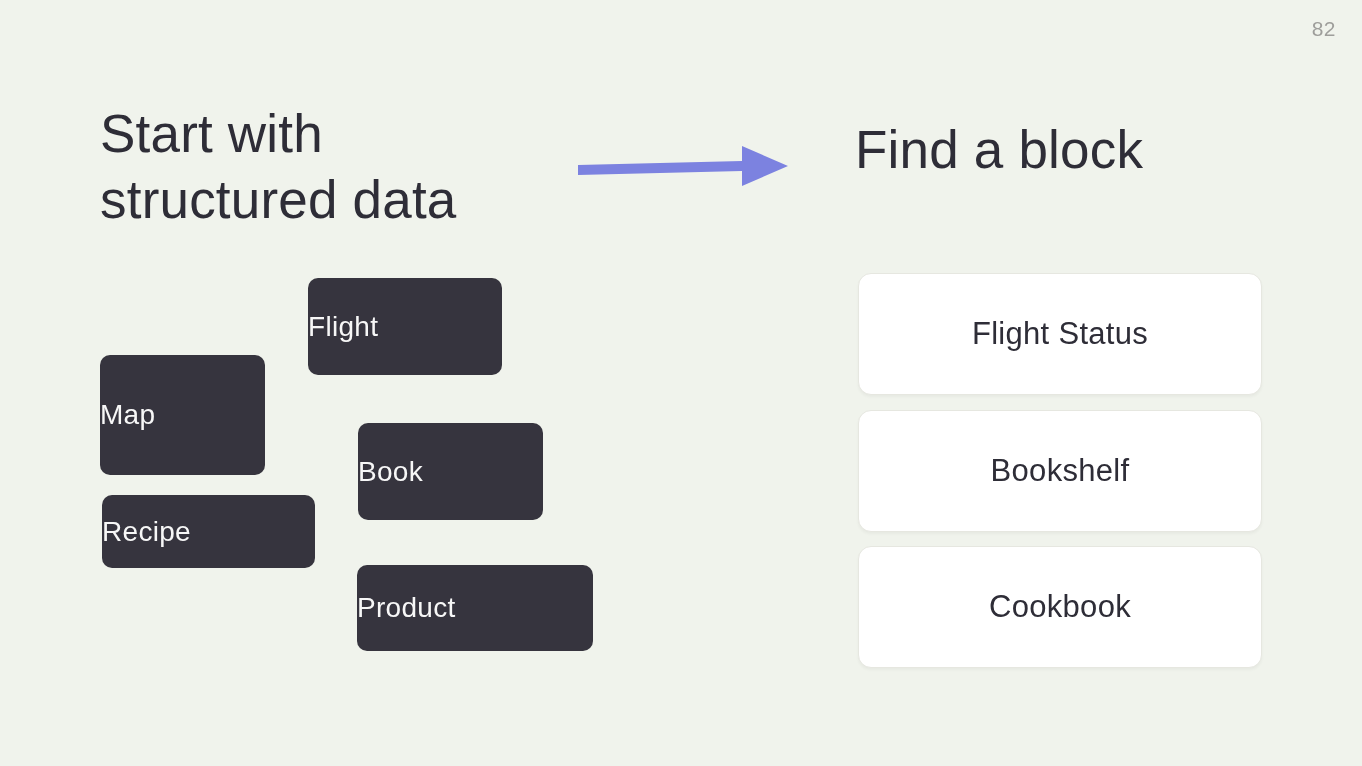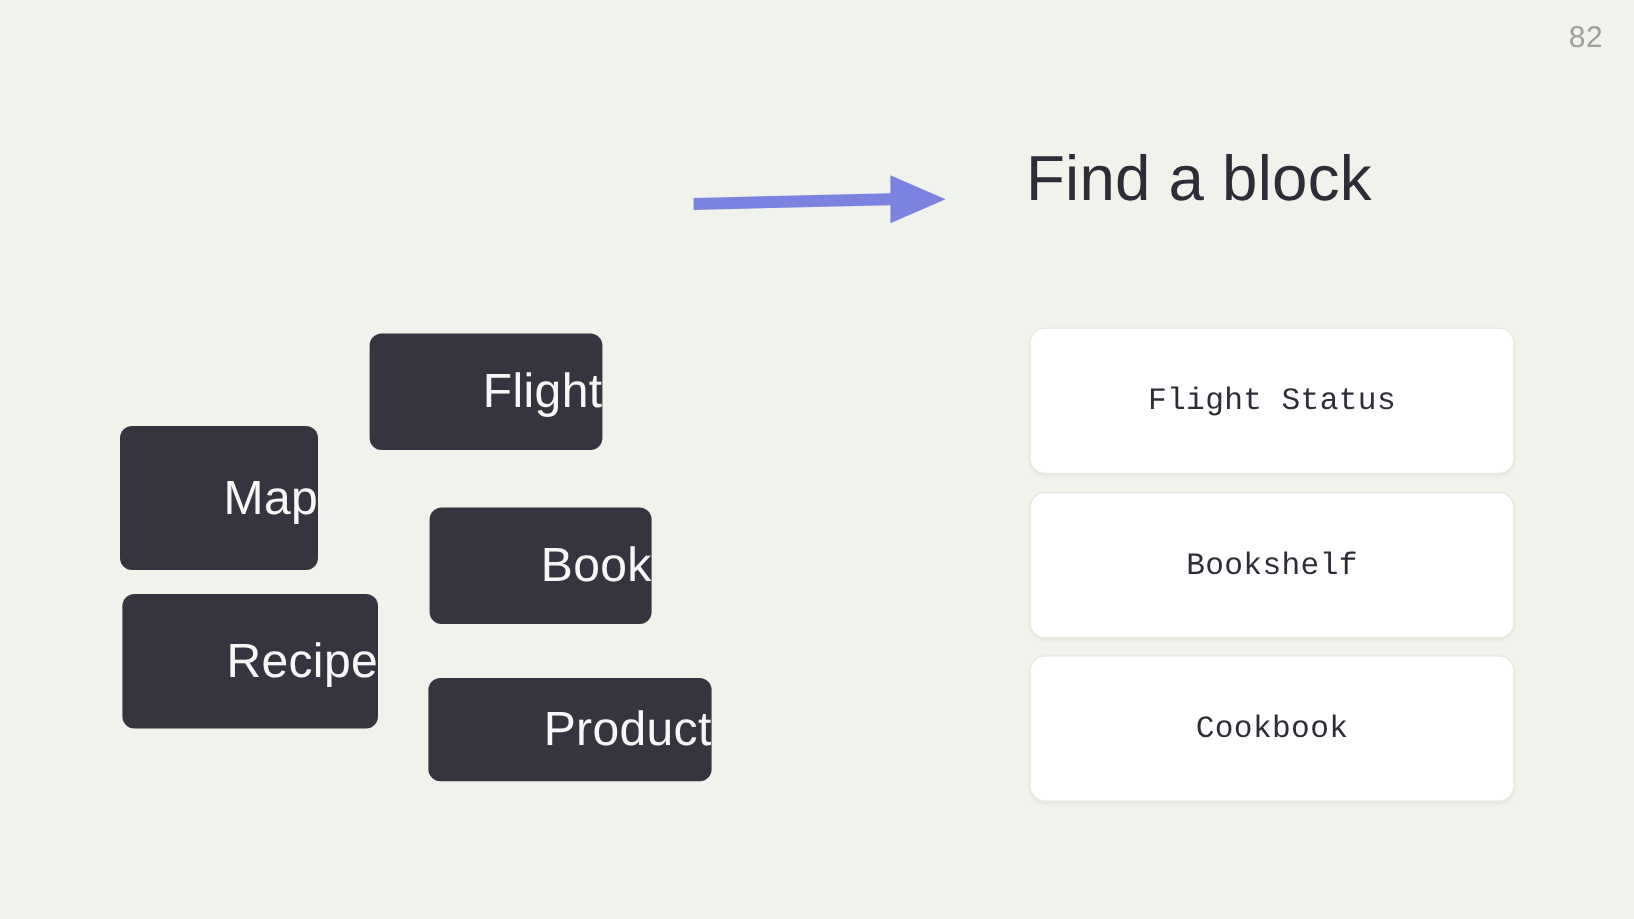--- a/index.html
+++ b/index.html
@@ -11,21 +11,21 @@
   .slide {
     position: relative;
     width: 1362px;
     height: 766px;
     background: var(--background, #f0f3ec);
   }
   .page-number {
     position: absolute;
     top: 17px;
     right: 26px;
-    font-size: 25px;
+    font-size: 21px;
     color: var(--page_number, #9e9e9b);
     letter-spacing: 0.5px;
   }
   .heading {
     position: absolute;
     top: 101px;
     font-size: 53px;
     line-height: 66px;
     font-weight: 500;
     color: var(--heading_text, #2e2d37);
@@ -38,62 +38,65 @@
     position: absolute;
     left: 576px;
     top: 139px;
     width: 215px;
     height: 56px;
   }
   .tag {
     position: absolute;
     display: flex;
     align-items: center;
-    justify-content: flex-end;
+    justify-content: flex-start;
     background: var(--tag_background, #36343e);
     color: var(--tag_text, #f7f7f7);
     border-radius: 10px;
-    font-size: 40px;
+    font-size: 28px;
     font-weight: 500;
     letter-spacing: 0.3px;
   }
   .tag-flight  { left: 308px; top: 278px; width: 194px; height: 97px; }
   .tag-map     { left: 100px; top: 355px; width: 165px; height: 120px; }
-  .tag-book    { left: 358px; top: 423px; width: 185px; height: 97px; padding-left: 16px; }
-  .tag-recipe  { left: 102px; top: 495px; width: 213px; height: 112px; }
+  .tag-book    { left: 358px; top: 423px; width: 185px; height: 97px; }
+  .tag-recipe  { left: 102px; top: 495px; width: 213px; height: 73px; }
   .tag-product { left: 357px; top: 565px; width: 236px; height: 86px; }
   .card {
     position: absolute;
     left: 858px;
     width: 404px;
     height: 122px;
     display: flex;
     align-items: center;
     justify-content: center;
     background: var(--card_background, #ffffff);
     border: 1px solid var(--card_border, #e6e7e0);
     border-radius: 13px;
     box-shadow: 0 2px 3px rgba(0,0,0,0.04);
     color: var(--card_text, #2e2d37);
-    font-size: 26px;
+    font-size: 31px;
     font-weight: 500;
     letter-spacing: 0.3px;
-    font-family: Liberation Mono, monospace;
   }
   .card-1 { top: 273px; }
   .card-2 { top: 410px; }
   .card-3 { top: 546px; }
 </style>
 </head>
 <body>
 
 <div class="slide">
 
   <div class="page-number">82</div>
 
+  <div class="heading heading-left">
+    <span>Start with</span>
+    <span>structured data</span>
+  </div>
 
   <svg class="arrow" viewBox="0 0 215 56" xmlns="http://www.w3.org/2000/svg">
     <polygon points="2,26 166,22 166,7 212,27 166,47 166,32 2,36" fill="#7c82e0"></polygon>
   </svg>
 
   <div class="heading heading-right">
     <span>Find a block</span>
   </div>
 
   <div class="tag tag-flight">

